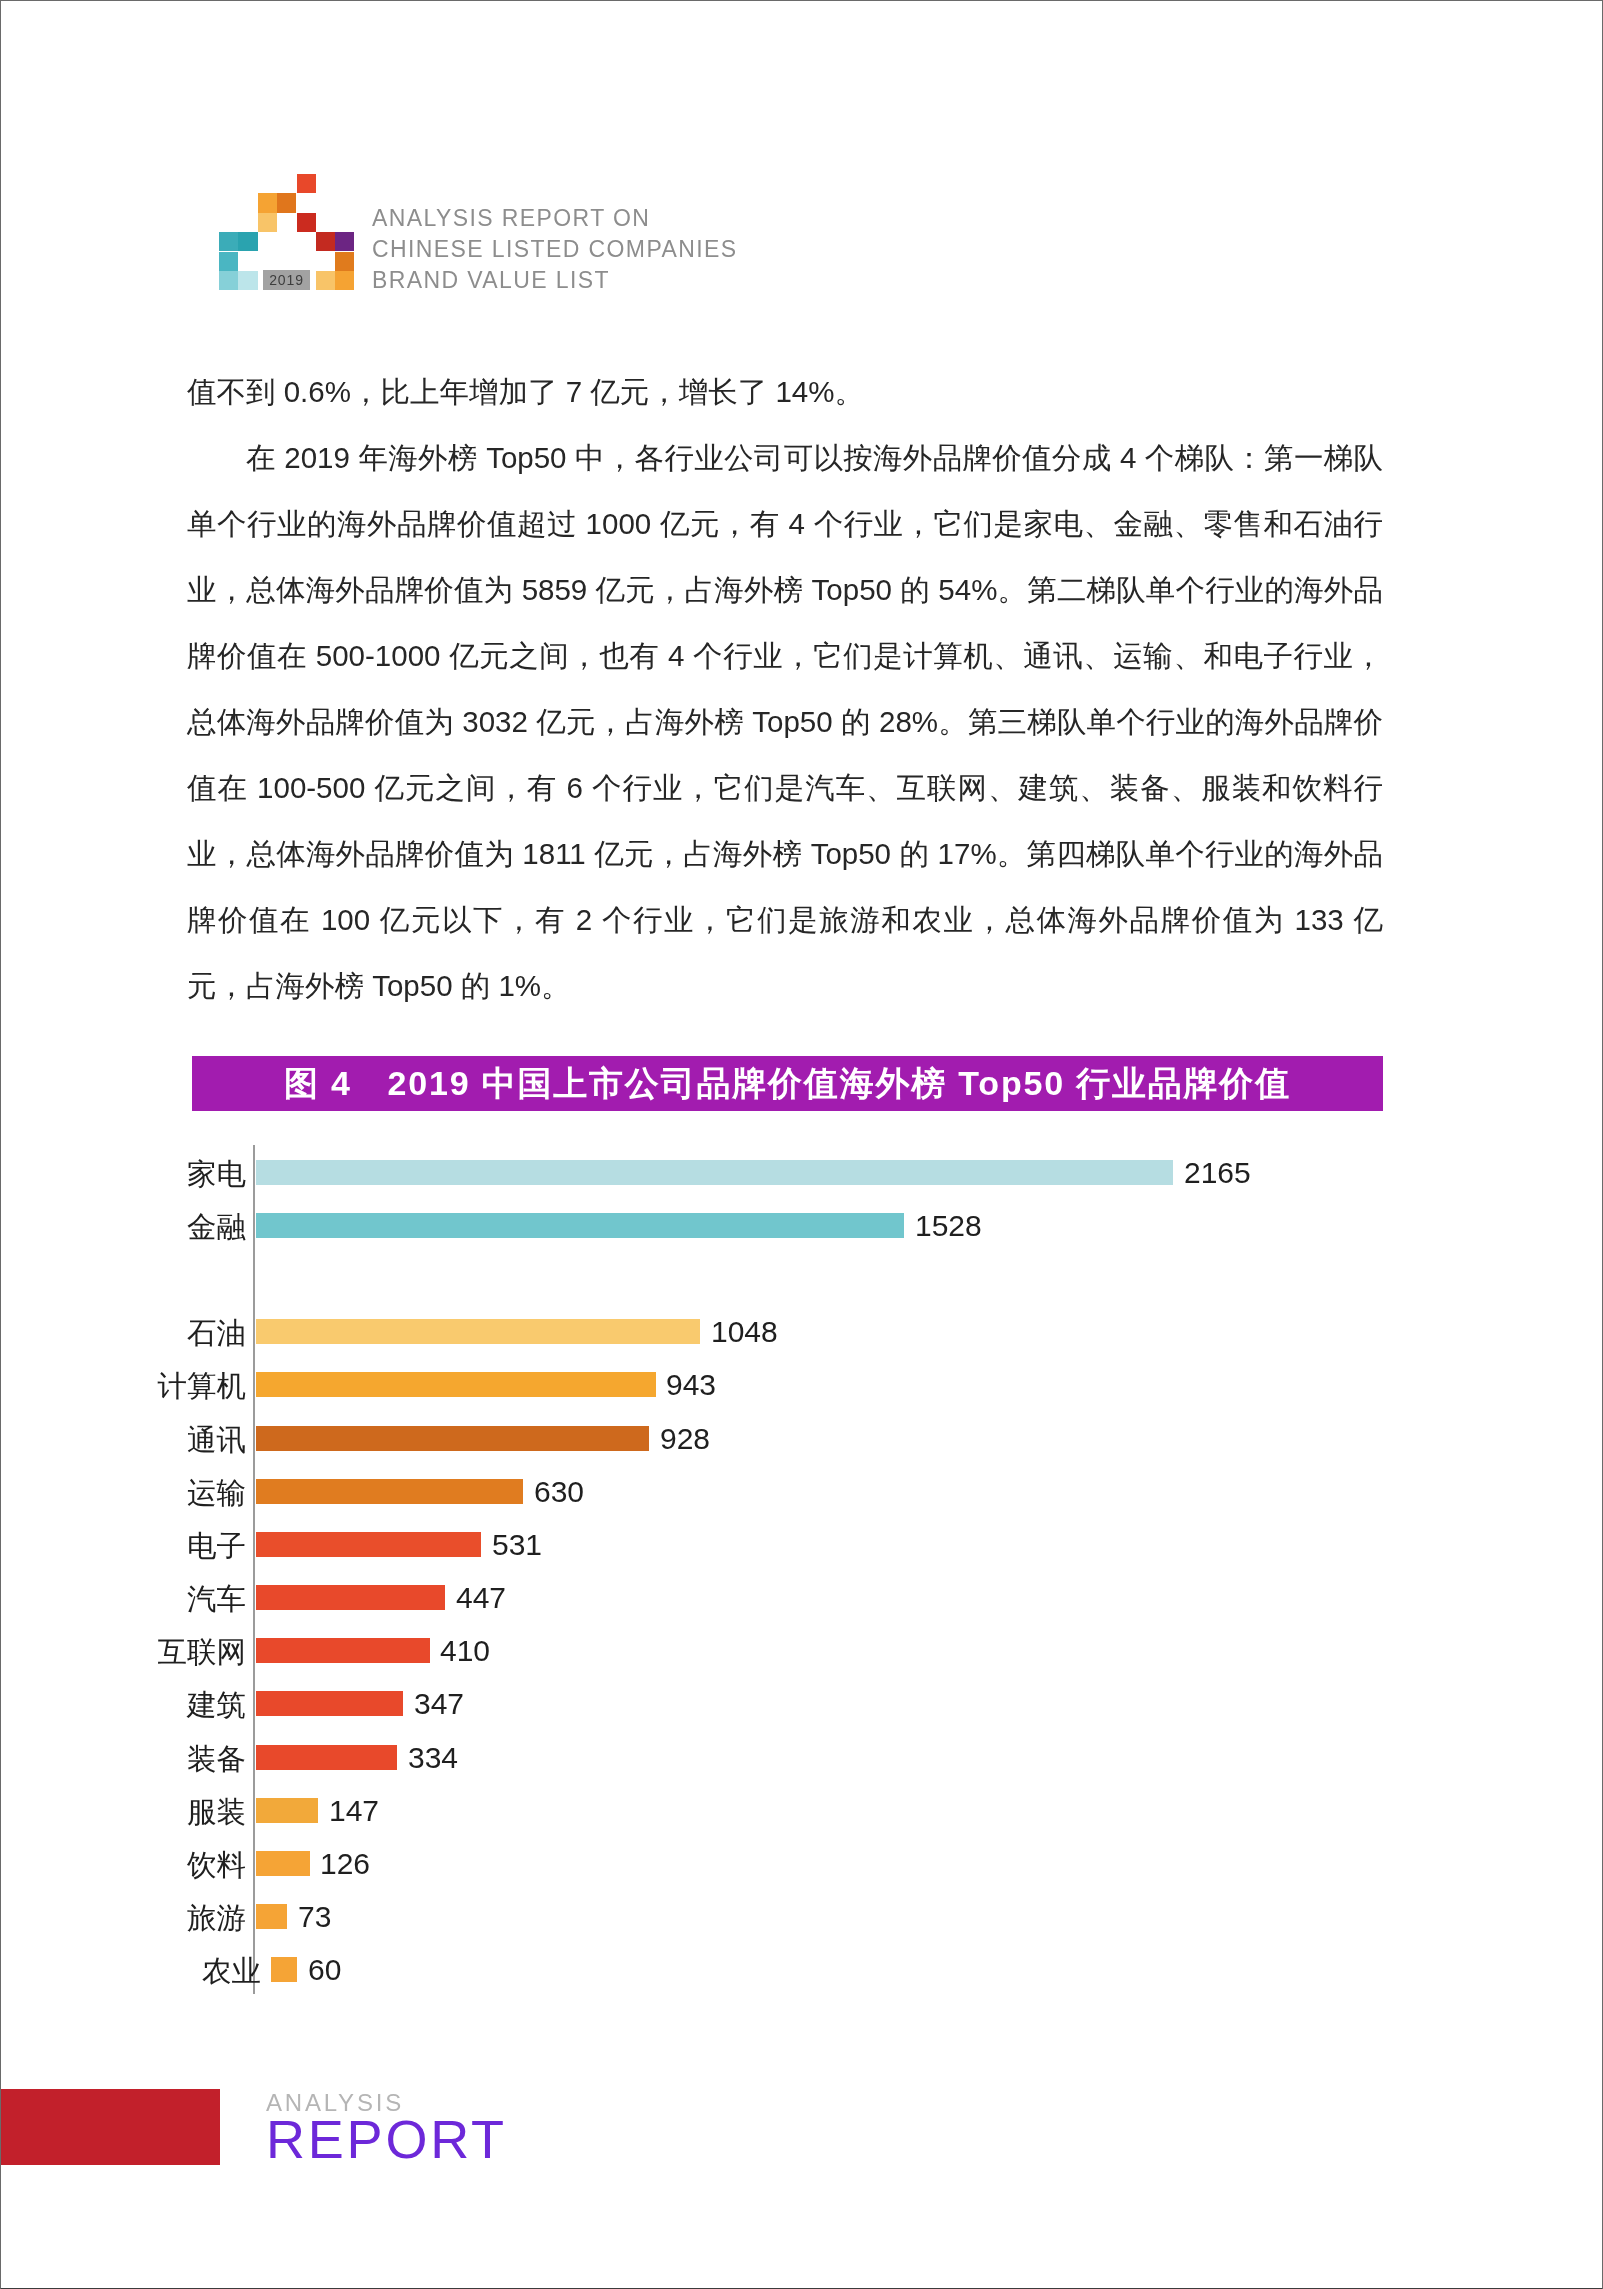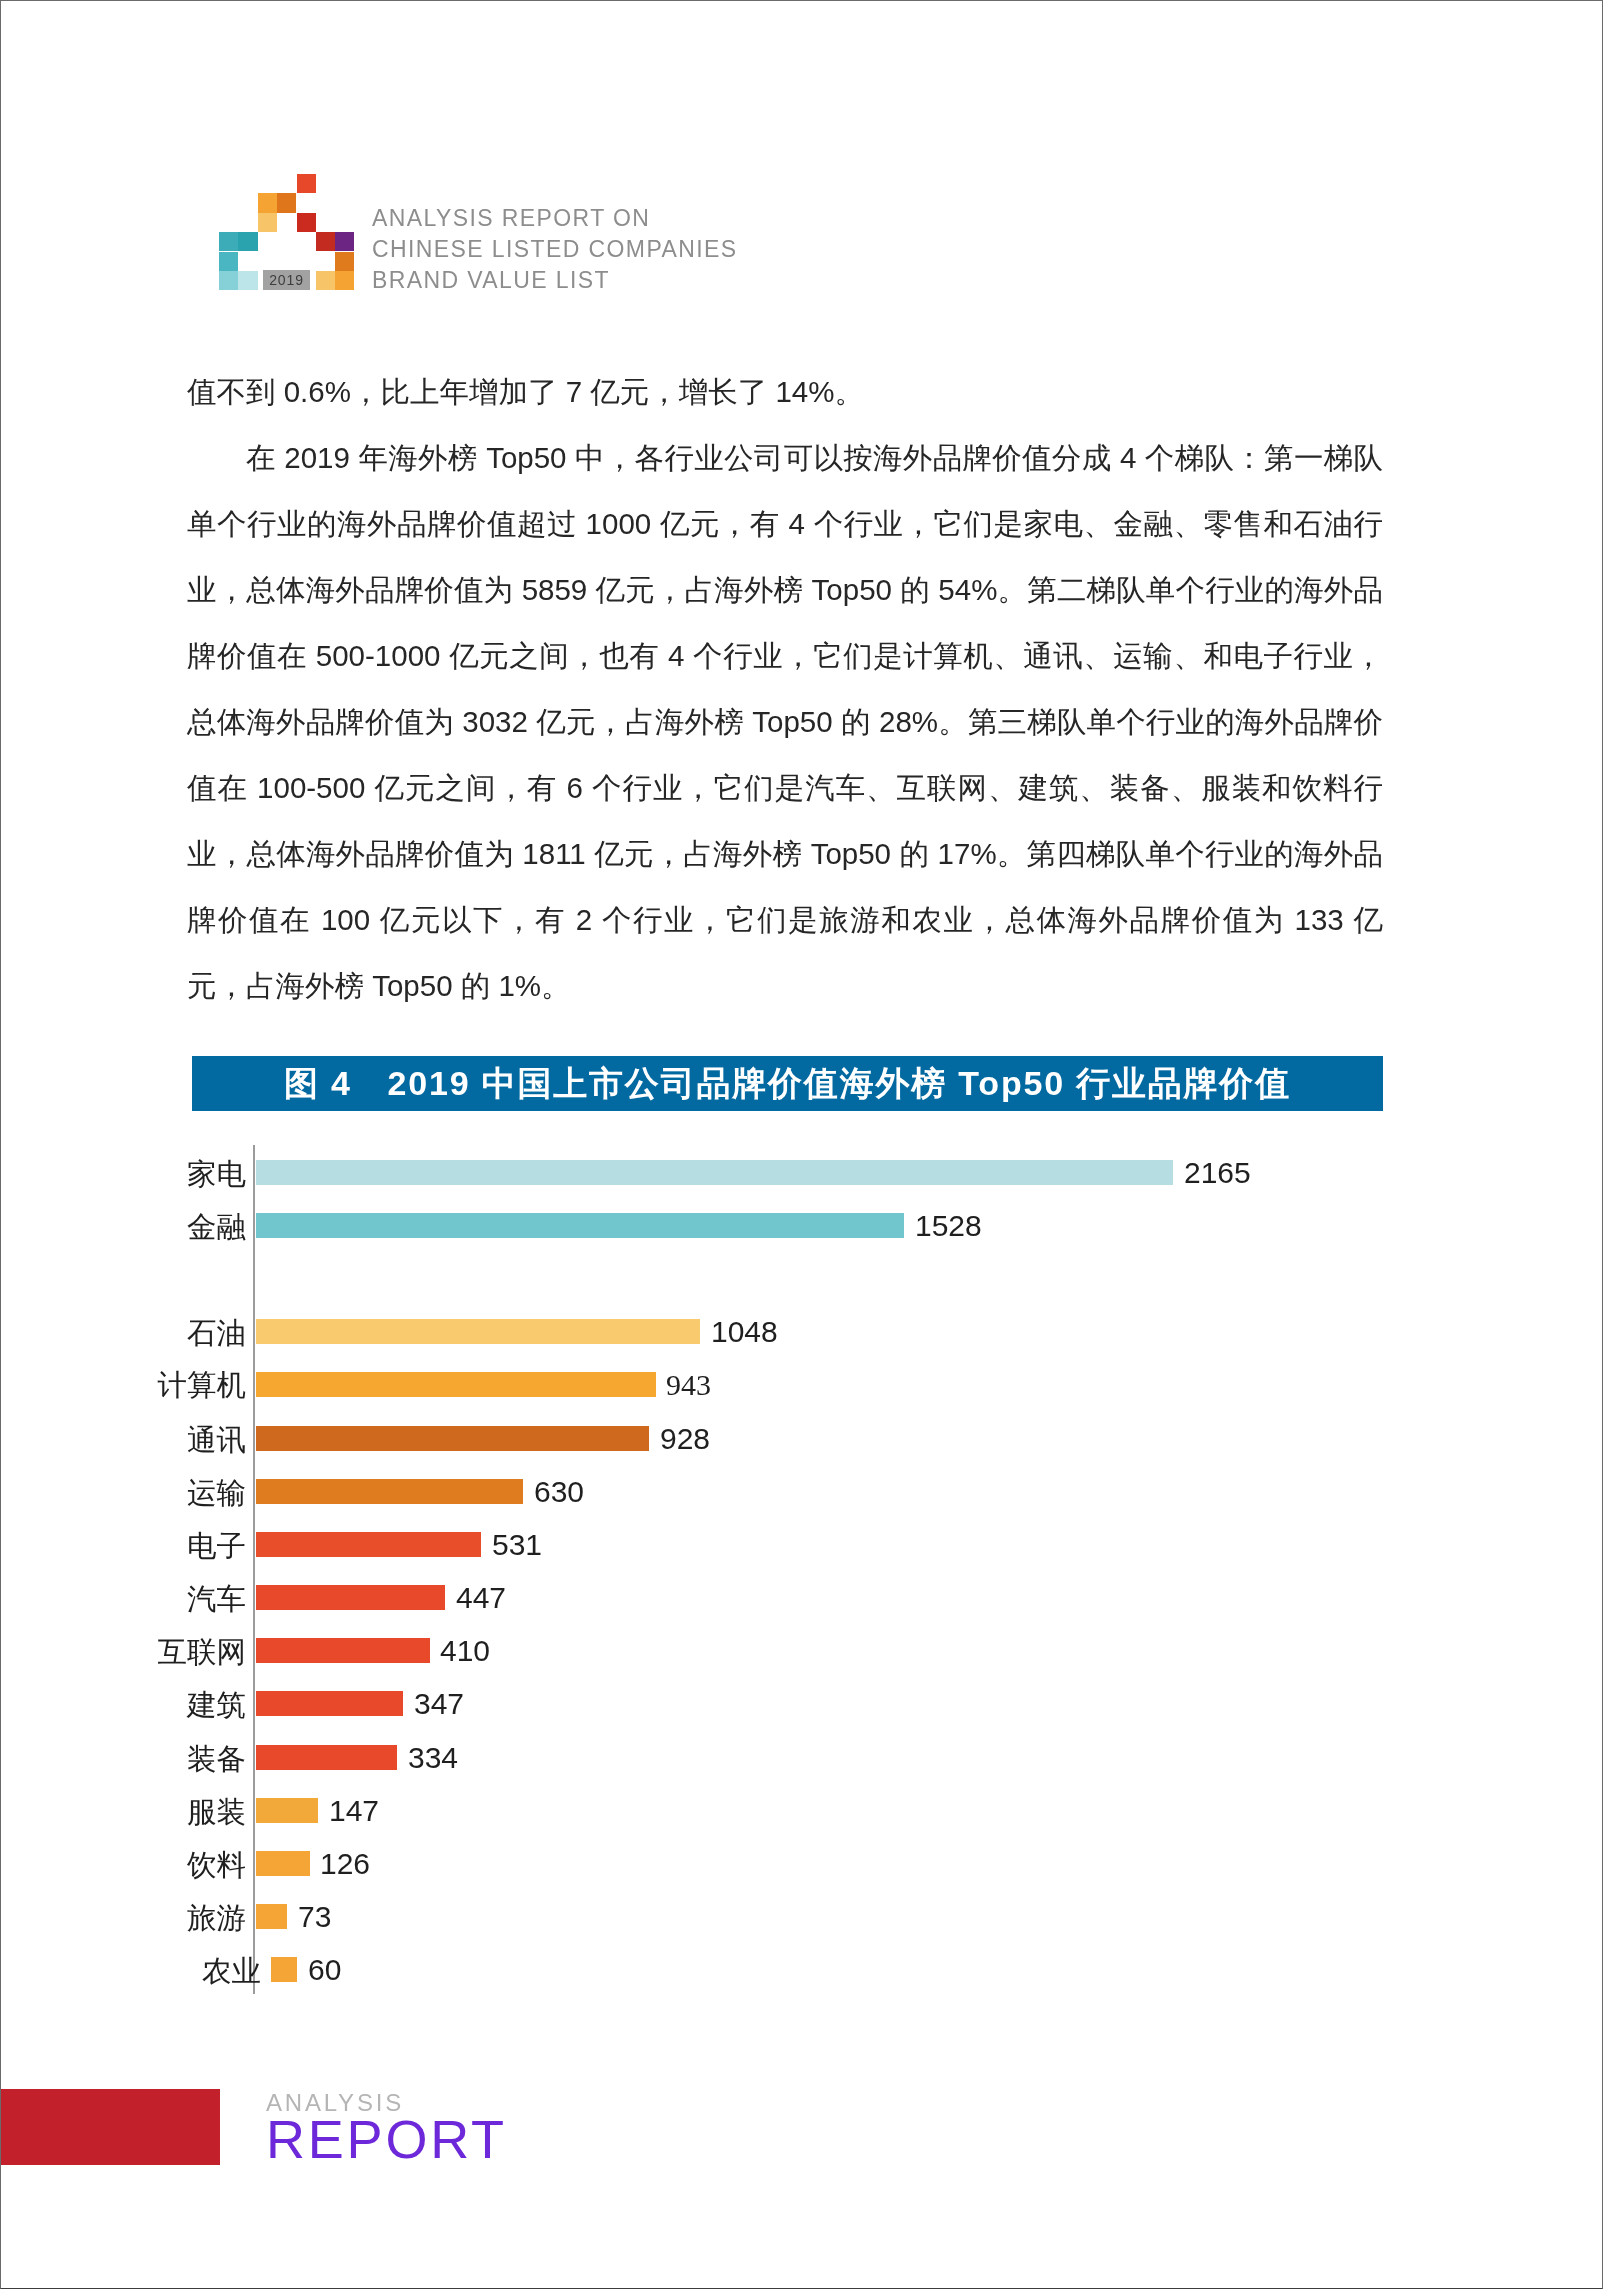--- a/index.html
+++ b/index.html
@@ -87,40 +87,40 @@
 
   <div class="header-title">
     <div>ANALYSIS REPORT ON</div>
     <div>CHINESE LISTED COMPANIES</div>
     <div>BRAND VALUE LIST</div>
   </div>
 
   <div class="para para-1">值不到 0.6%，比上年增加了 7 亿元，增长了 14%。</div>
   <div class="para para-2">在 2019 年海外榜 Top50 中，各行业公司可以按海外品牌价值分成 4 个梯队：第一梯队单个行业的海外品牌价值超过 1000 亿元，有 4 个行业，它们是家电、金融、零售和石油行业，总体海外品牌价值为 5859 亿元，占海外榜 Top50 的 54%。第二梯队单个行业的海外品牌价值在 500-1000 亿元之间，也有 4 个行业，它们是计算机、通讯、运输、和电子行业，总体海外品牌价值为 3032 亿元，占海外榜 Top50 的 28%。第三梯队单个行业的海外品牌价值在 100-500 亿元之间，有 6 个行业，它们是汽车、互联网、建筑、装备、服装和饮料行业，总体海外品牌价值为 1811 亿元，占海外榜 Top50 的 17%。第四梯队单个行业的海外品牌价值在 100 亿元以下，有 2 个行业，它们是旅游和农业，总体海外品牌价值为 133 亿元，占海外榜 Top50 的 1%。</div>
 
-  <div class="figure-title-bar" style="background: #0369a1;">图 4　2019 中国上市公司品牌价值海外榜 Top50 行业品牌价值</div>
+  <div class="figure-title-bar" style="background: #a21caf;">图 4　2019 中国上市公司品牌价值海外榜 Top50 行业品牌价值</div>
 
   <div class="chart">
     <div class="chart-axis" style="background: rgb(155, 155, 155);"></div>
   <div class="chart-row" style="top: 14.8px;">
         <span class="bar-label">家电</span>
         <div class="bar" style="width: 917px; background: rgb(182, 221, 226);"></div>
         <span class="bar-value" style="left: 1183px;">2165</span>
       </div>
       <div class="chart-row" style="top: 68px;">
         <span class="bar-label">金融</span>
         <div class="bar" style="width: 648px; background: rgb(113, 198, 205);"></div>
         <span class="bar-value" style="left: 914px;">1528</span>
       </div>
       <div class="chart-row" style="top: 174px;">
         <span class="bar-label">石油</span>
         <div class="bar" style="width: 444px; background: rgb(249, 202, 110);"></div>
         <span class="bar-value" style="left: 710px;">1048</span>
       </div>
-      <div class="chart-row" style="top: 227px; font-family: Liberation Serif, serif;">
+      <div class="chart-row" style="top: 227px;">
         <span class="bar-label">计算机</span>
         <div class="bar" style="width: 400px; background: rgb(245, 167, 47);"></div>
         <span class="bar-value" style="left: 665px;">943</span>
       </div>
       <div class="chart-row" style="top: 281px;">
         <span class="bar-label">通讯</span>
         <div class="bar" style="width: 393px; background: rgb(206, 105, 29);"></div>
         <span class="bar-value" style="left: 659px;">928</span>
       </div>
       <div class="chart-row" style="top: 334px;">

